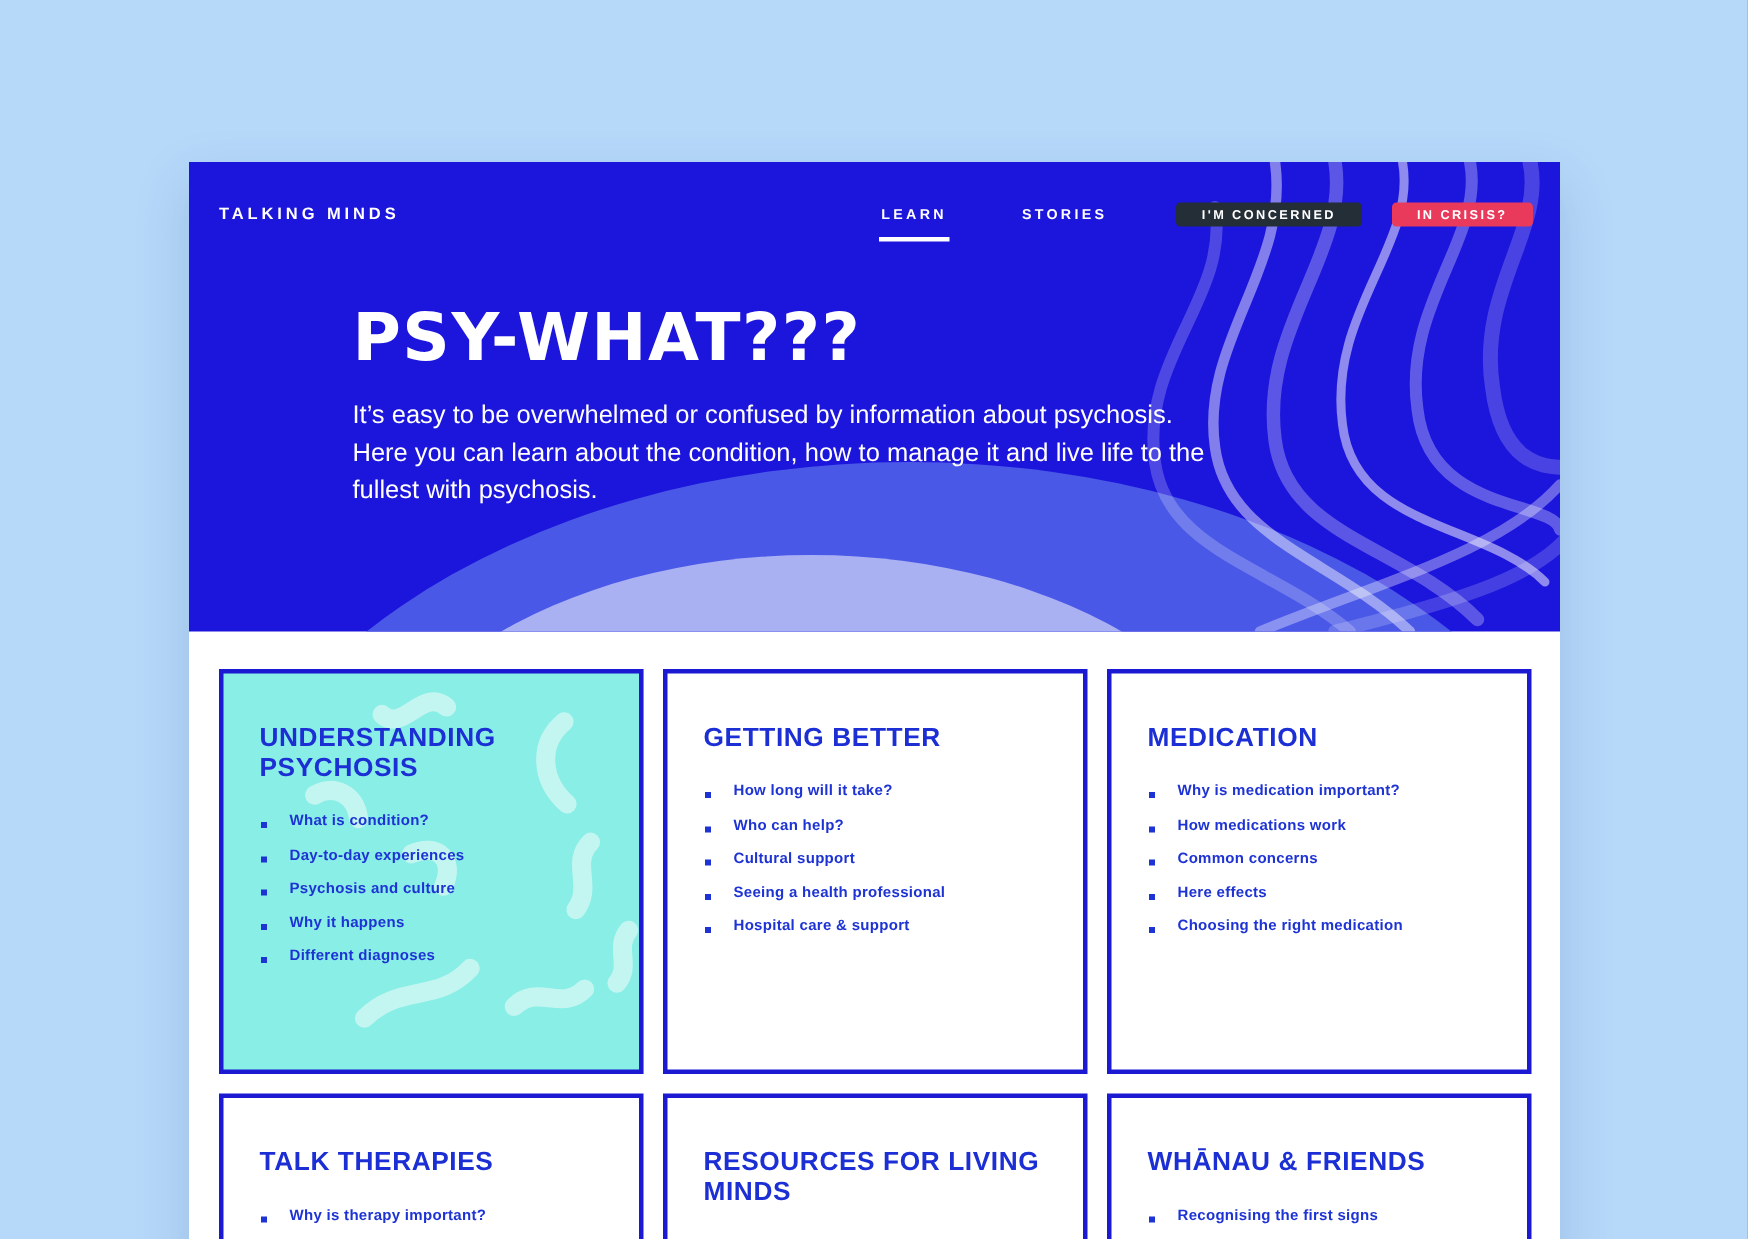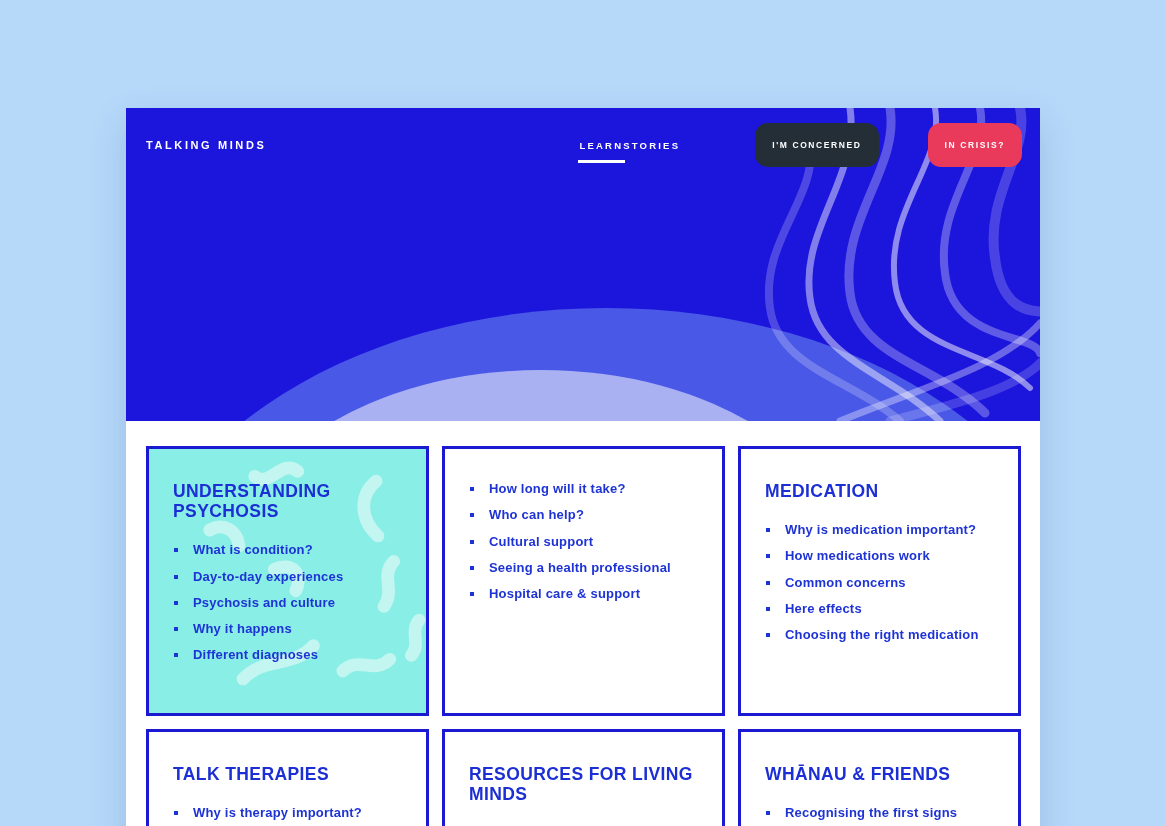--- a/index.html
+++ b/index.html
@@ -22,44 +22,44 @@
     width:100%;height:313px;
     background:#1c15dc;
     overflow:hidden;
   }
   .circle{position:absolute;border-radius:50%;}
   .circle-a{left:0px;top:200px;width:960px;height:660px;background:#4a58e8;}
   .circle-b{left:105px;top:262px;width:620px;height:400px;background:#a9b1f3;}
   .waves{position:absolute;right:0;top:0;width:340px;height:313px;}
   
   .hdr{
-    position:absolute;left:0;top:0;width:100%;
+    position:absolute;left:0;top:12px;width:100%;
     display:flex;align-items:center;
     padding:15px 18px 0 20px;
     box-sizing:border-box;
   }
   .logo{
     color:#fff;font-size:11px;font-weight:bold;letter-spacing:2.6px;
     white-space:nowrap;
   }
-  .nav{display:flex;align-items:center;margin-left:auto;}
+  .nav{display:flex;align-items:center;margin-left:auto;gap:50px;}
   .nav-link{
     position:relative;
     color:#fff;font-size:9.5px;font-weight:bold;letter-spacing:2.2px;
     cursor:pointer;white-space:nowrap;
   }
   .nav-link.active::after{
     content:"";position:absolute;left:-2px;right:-2px;top:20px;height:3px;background:#fff;
   }
   .hdr-btns{display:flex;align-items:center;gap:20px;margin-left:46px;}
   .pill{
-    border:none;border-radius:13px;
+    border:none;border-radius:3px;
     color:#fff;font-family:"Liberation Sans", sans-serif;
     font-size:8.5px;font-weight:bold;letter-spacing:1.6px;
-    padding:17px 17px;cursor:pointer;white-space:nowrap;margin-left:29px;
+    padding:3px 17px;cursor:pointer;white-space:nowrap;
   }
   .pill-dark{background:#232e36;}
   .pill-red{background:#ea3a5c;}
   
   .hero-copy{position:absolute;left:109px;top:92px;width:600px;}
   .hero-title{
     margin:0 0 13px 0;
     color:#fff;
     font-family:"DejaVu Sans", sans-serif;
     font-weight:bold;font-size:44px;letter-spacing:1px;
@@ -93,21 +93,21 @@
     margin:0 0 21px 0;
     color:#1c2fd4;
     font-size:17.5px;font-weight:bold;letter-spacing:.4px;line-height:1.15;
     cursor:pointer;
   }
   .card-list{position:relative;list-style:none;margin:0;padding:0;}
   .card-list li{
     display:flex;align-items:flex-start;
     margin-bottom:10px;
     color:#1e33d4;
-    font-size:13px;font-weight:bold;letter-spacing:.2px;line-height:1.25;
+    font-size:10px;font-weight:bold;letter-spacing:.2px;line-height:1.25;
     cursor:pointer;
   }
   .bullet{
     flex:0 0 auto;
     width:4px;height:4px;background:#1e33d4;
     margin:6px 15px 0 1px;
   }
 </style>
 </head>
 <body>
@@ -138,20 +138,22 @@
           <span class="nav-link active">LEARN</span>
           <span class="nav-link">STORIES</span>
         </nav>
         <div class="hdr-btns">
           <button class="pill pill-dark">I'M CONCERNED</button>
           <button class="pill pill-red">IN CRISIS?</button>
         </div>
       </div>
 
       <div class="hero-copy">
+        <h1 class="hero-title">PSY-WHAT???</h1>
+        <p class="hero-desc">It’s easy to be overwhelmed or confused by information about psychosis. Here you can learn about the condition, how to manage it and live life to the fullest with psychosis.</p>
       </div>
     </div>
 
     <div class="content">
 
       <div class="card teal">
         <svg class="squiggles" viewBox="0 0 283 264">
           <g fill="none" stroke="#c4f6f1" stroke-width="13" stroke-linecap="round">
             <path d="M108 25 C122 38, 136 6, 152 20"></path>
             <path d="M232 30 C214 45, 216 70, 234 86"></path>
@@ -182,20 +184,21 @@
               <span>Why it happens</span>
             </li>
           <li>
               <span class="bullet"></span>
               <span>Different diagnoses</span>
             </li>
         </ul>
       </div>
 
       <div class="card">
+        <h2 class="card-title">GETTING BETTER</h2>
         <ul class="card-list">
           <li>
               <span class="bullet"></span>
               <span>How long will it take?</span>
             </li>
           <li>
               <span class="bullet"></span>
               <span>Who can help?</span>
             </li>
           <li>

